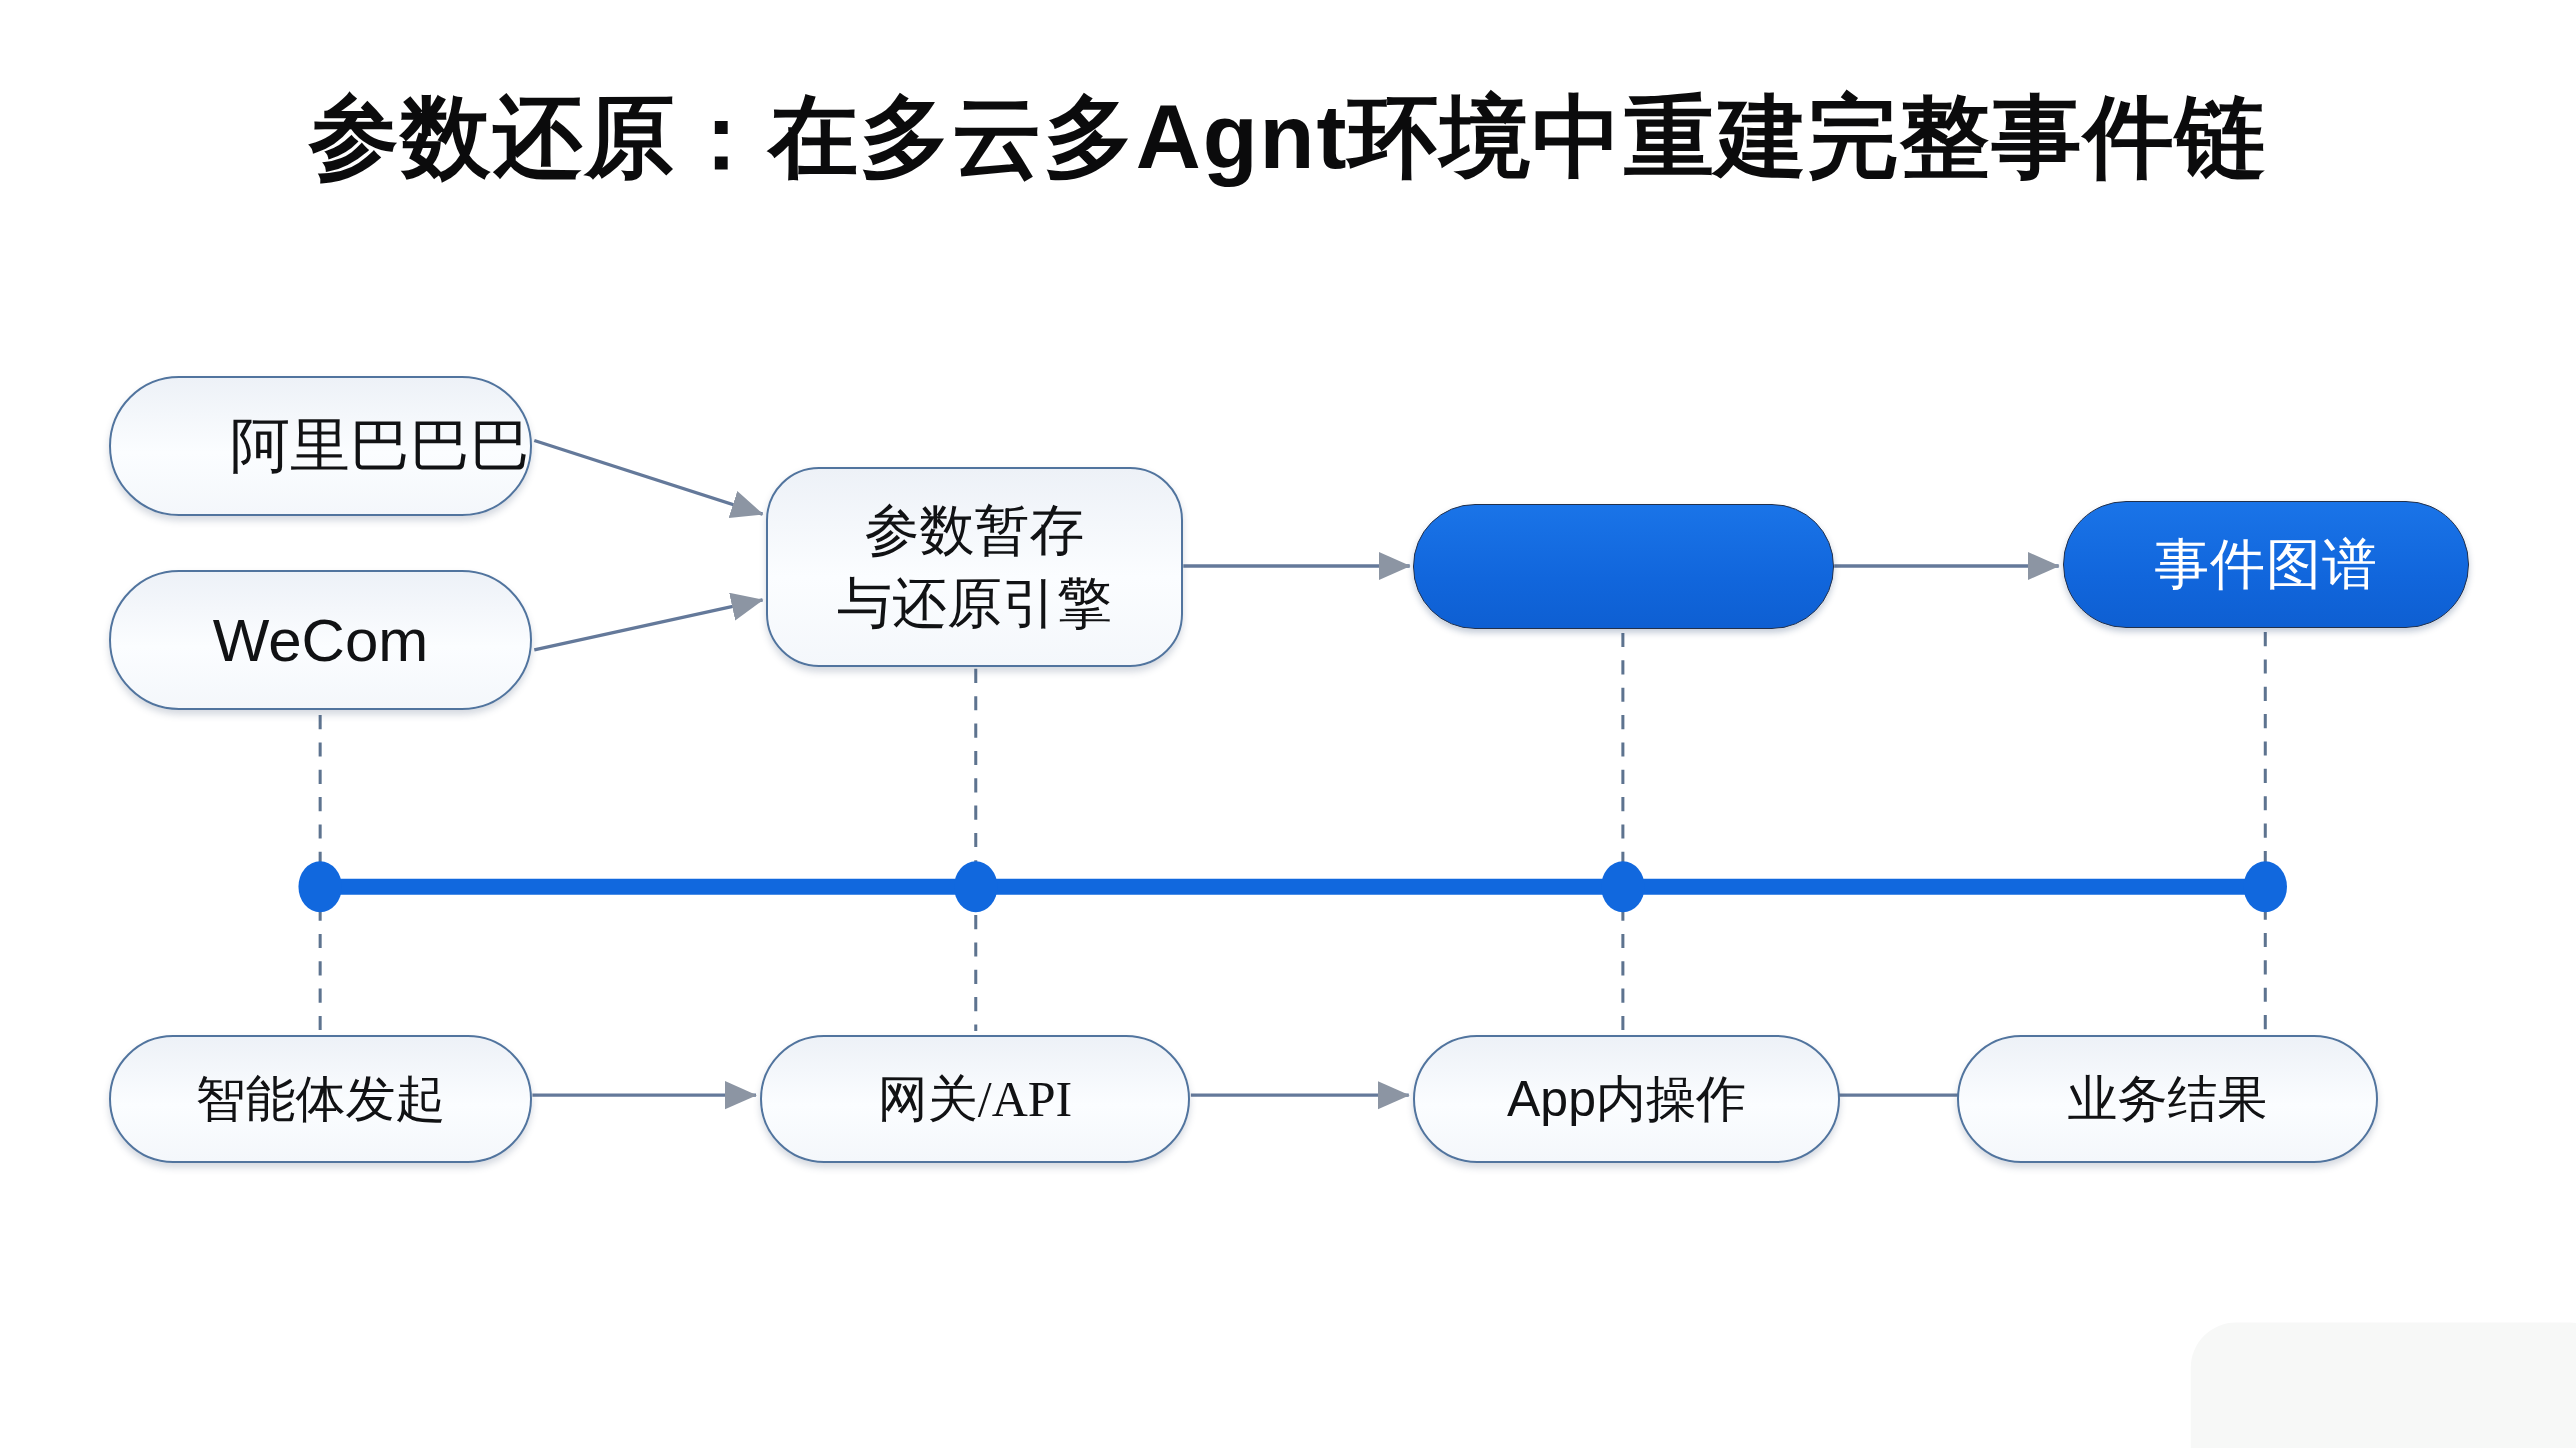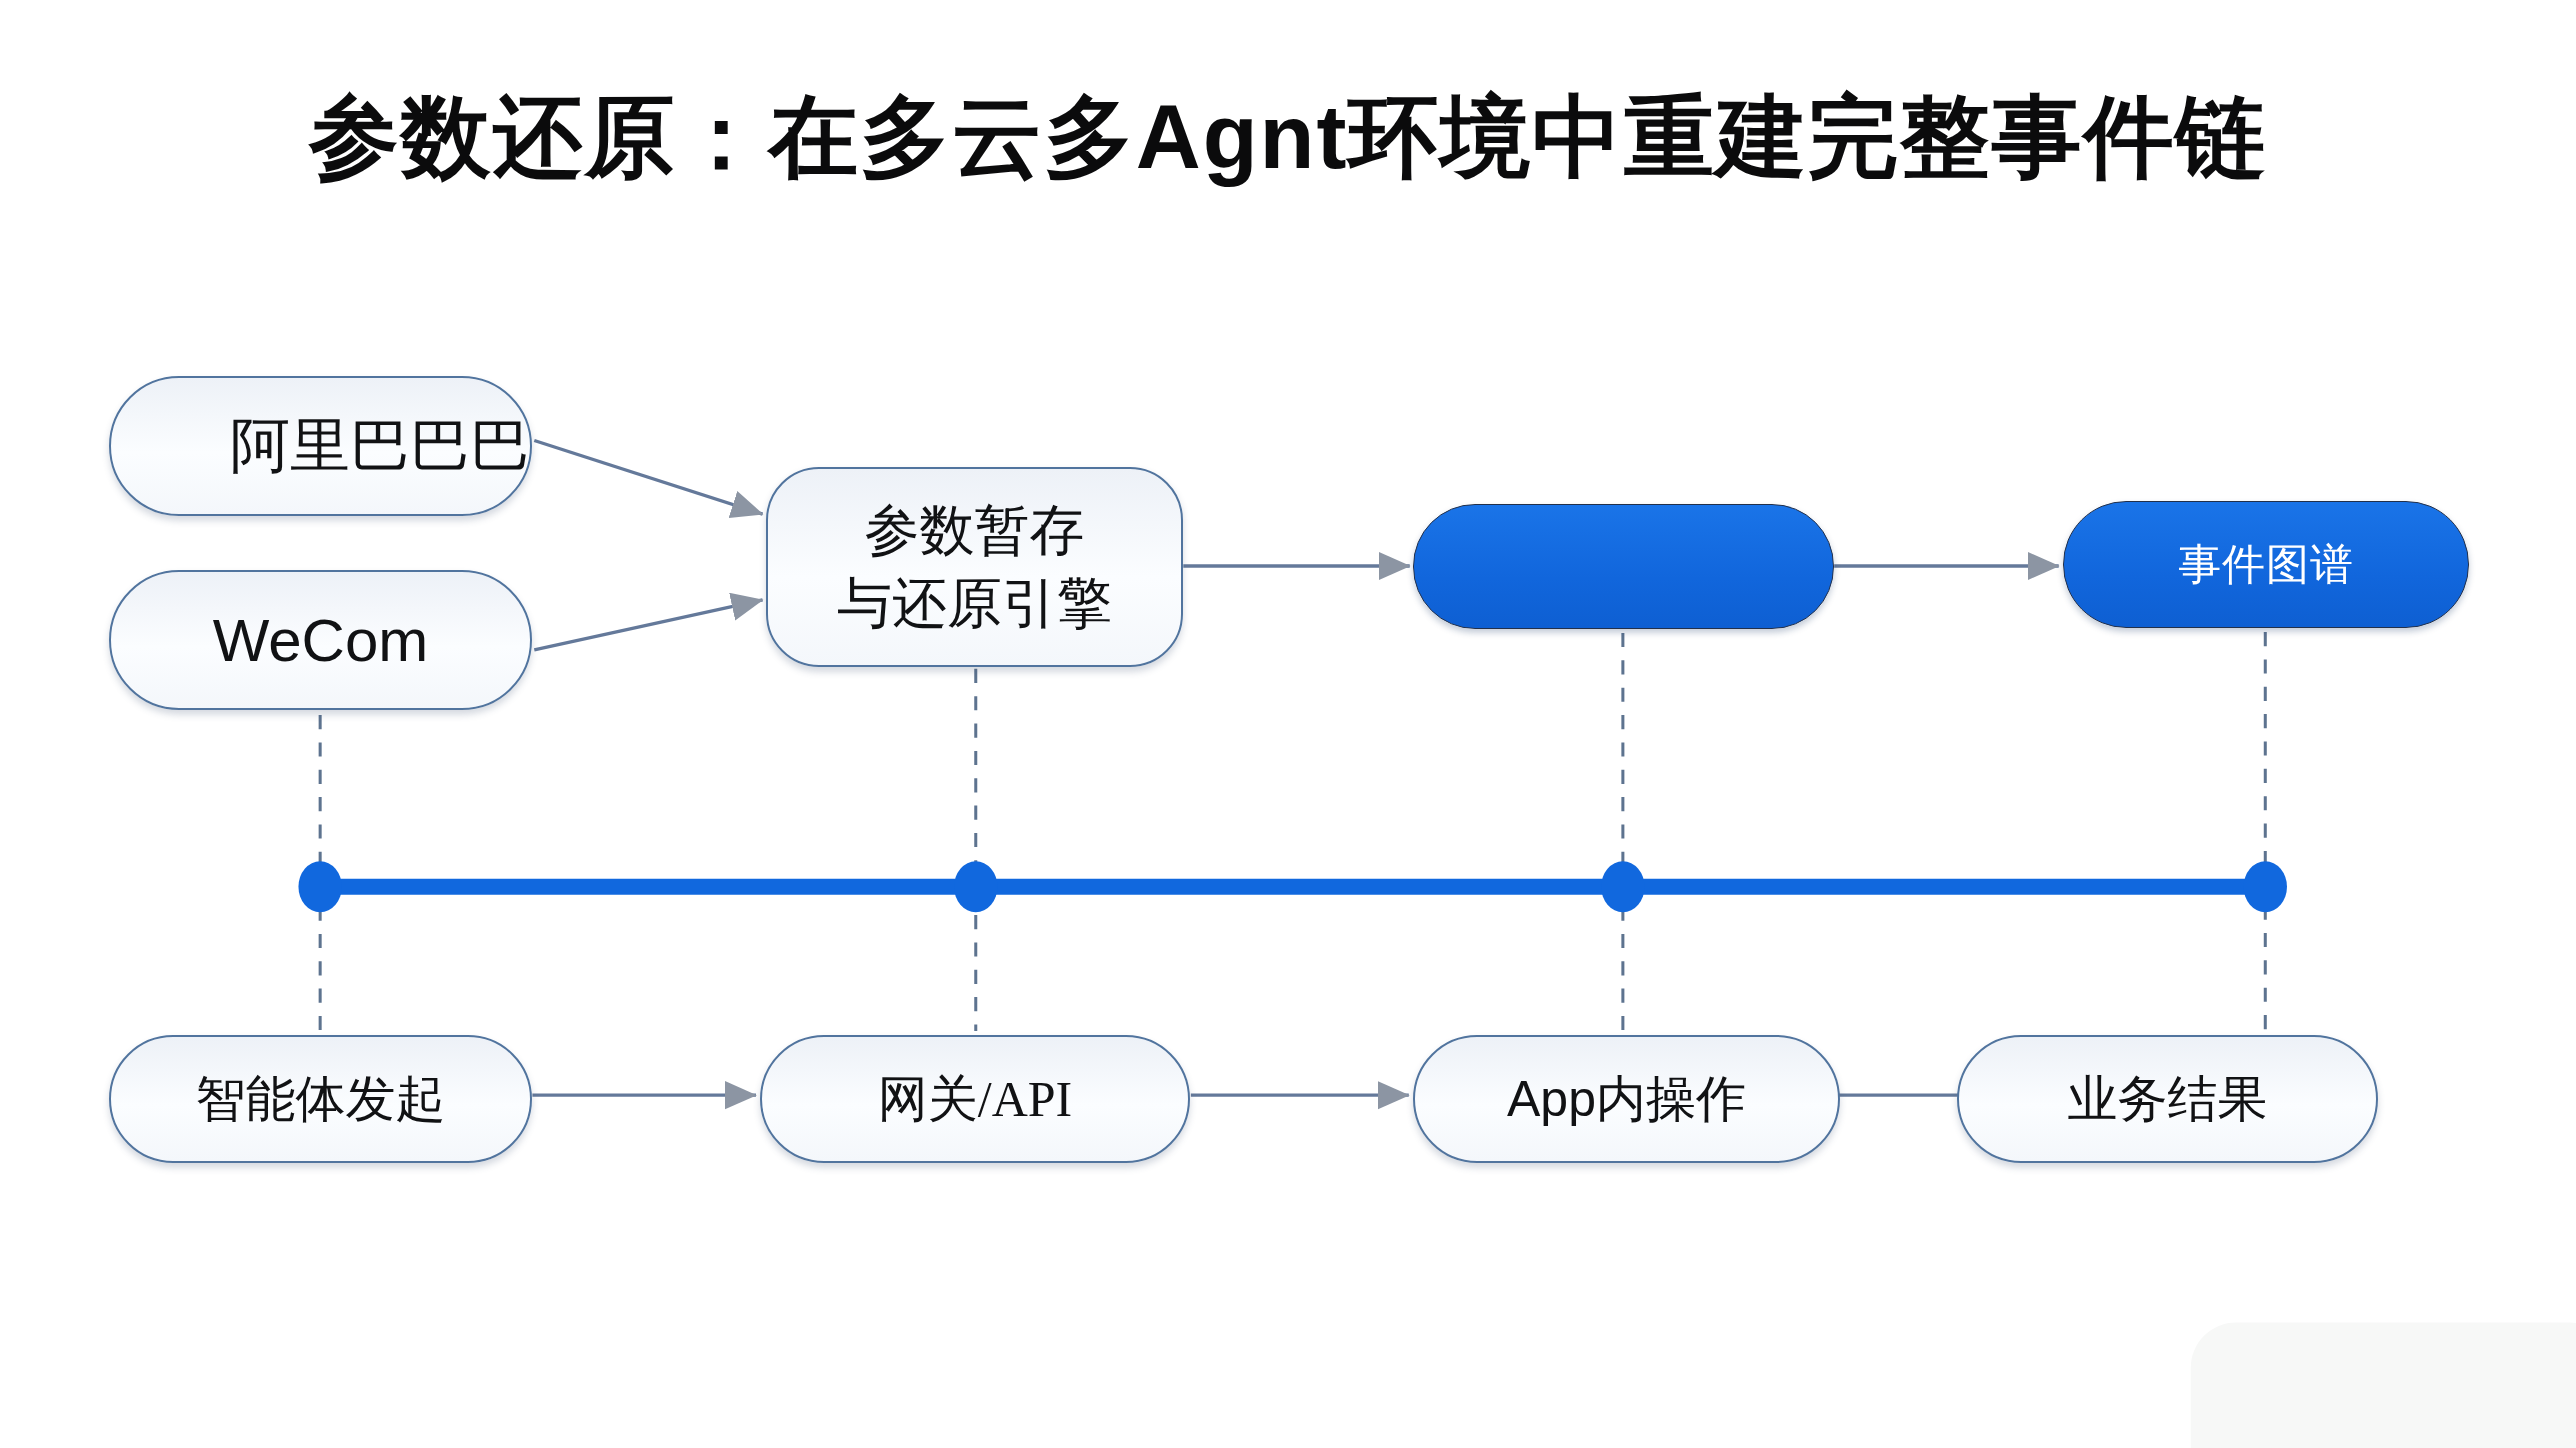--- a/index.html
+++ b/index.html
@@ -30,21 +30,21 @@
     box-shadow:0 4.7px 7.5px rgba(62,84,112,0.22);
   }
   .pill-blue{
     background:linear-gradient(180deg,#1a74e8 0%,#1166dc 60%,#0e5fd2 100%);
     border:1.9px solid #22304a;
     box-shadow:0 3.8px 6.6px rgba(20,50,100,0.25);
     color:#ffffff;
   }
   .src-label{font-size:60px;}
   .engine-label{font-size:55px;line-height:1.32;}
-  .blue-label{font-size:43px;font-weight:500;letter-spacing:0.9px;}
+  .blue-label{font-size:55px;font-weight:500;letter-spacing:0.9px;}
   .step-label{font-size:50px;}
 </style>
 </head>
 <body>
 
 <div class="canvas">
 
   <svg class="connectors" width="2576" height="1448" viewBox="0 0 2730 1535">
     <defs>
       <marker id="arrowhead" markerUnits="userSpaceOnUse" markerWidth="38" markerHeight="34" refX="33" refY="15" orient="auto">

